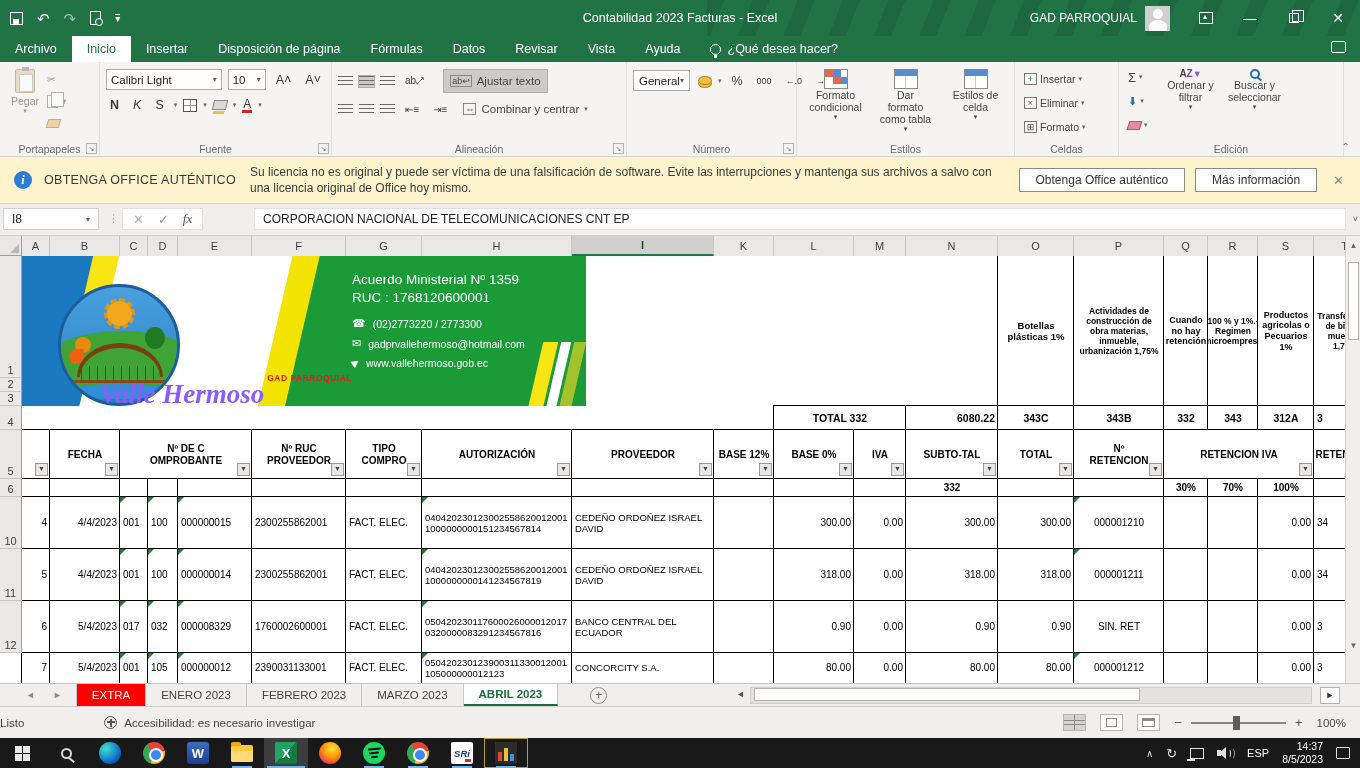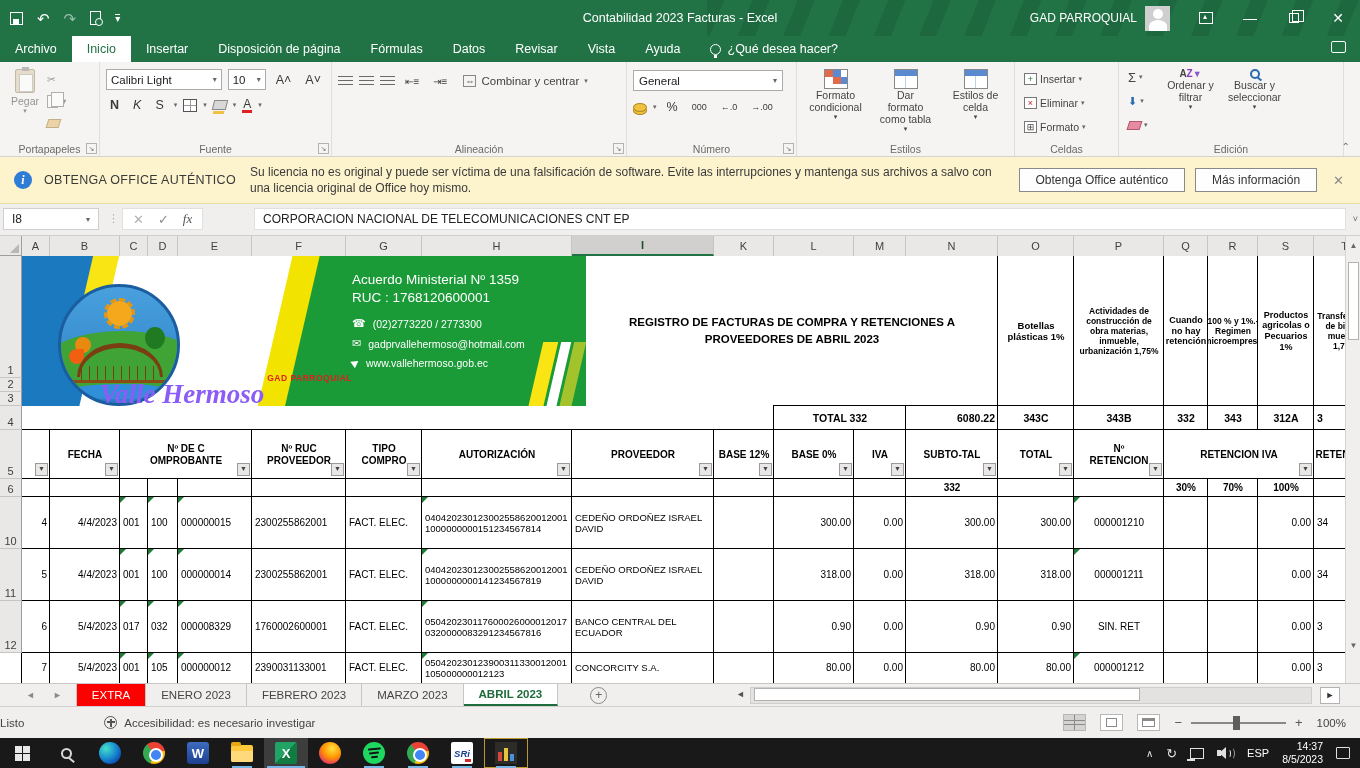--- a/index.html
+++ b/index.html
@@ -342,37 +342,47 @@
         </div>
       </div>
       <div class="grp-label">Fuente</div>
       <div class="dlg">↘</div>
     </div>
 
     <div class="grp" style="width:295px;">
       <div style="display:flex;flex-direction:column;gap:6px;padding-top:4px;">
         <div class="frow">
           <span class="al-ico al-l"></span>
+          <span class="al-ico al-l sel"></span>
+          <span class="al-ico al-l"></span>
+          <span class="fbtn" style="font-size:10px;">ab⤢</span>
+          <div class="btn-flat hl" style="margin-left:10px;">
+            <span style="font-size:9px;border:1px solid #888;padding:0 1px;">ab↩</span>
+            <span>Ajustar texto</span>
+          </div>
+        </div>
+        <div class="frow">
+          <span class="al-ico al-l"></span>
           <span class="al-ico al-l"></span>
           <span class="al-ico al-l"></span>
           <span class="fbtn" style="font-size:10px;">⇤≡</span>
           <span class="fbtn" style="font-size:10px;">⇥≡</span>
           <div class="btn-flat">
             <span style="font-size:9px;border:1px solid #888;padding:0 1px;">⇔</span>
             <span>Combinar y centrar</span>
               <span style="font-size:7px;color:#666;">▾</span>
           </div>
         </div>
       </div>
       <div class="grp-label">Alineación</div>
       <div class="dlg">↘</div>
     </div>
 
     <div class="grp" style="width:170px;">
-      <div style="display:flex;flex-direction:column;gap:8px;padding-top:4px;width:100%;">
+      <div style="display:flex;flex-direction:row;gap:8px;padding-top:4px;width:100%;">
         <div class="numbox">
             <span>General</span>
             <span class="dd">▾</span>
           </div>
         <div class="frow">
           <span class="coin"></span>
           <span style="font-size:7px;color:#666;">▾</span>
           <span class="fbtn">%</span>
           <span class="fbtn" style="font-size:9px;">000</span>
           <span class="fbtn" style="font-size:9px;">←.0</span>
@@ -519,21 +529,20 @@
             <span class="bn-ic">✉</span>
             <span>gadprvallehermoso@hotmail.com</span>
           </div>
         <div class="bn-line">
             <span class="cursor-ico"></span>
             <span>www.vallehermoso.gob.ec</span>
           </div>
       </div>
     </div>
 
-    <div class="titlecell" id="titl" style="left: 586px; top: 20px; width: 412px; height: 150px;">REGISTRO DE FACTURAS DE COMPRA Y RETENCIONES A PROVEEDORES DE ABRIL 2023</div>
     <div id="cells">
         <div class="cell cat" style="left: 998px; top: 20px; width: 76px; height: 150px; font-size: 9.5px;">Botellas plásticas 1%</div>
         <div class="cell cat" style="left: 1074px; top: 20px; width: 90px; height: 150px; font-size: 8.5px;">Actividades de construcción de obra materias, inmueble, urbanización 1,75%</div>
         <div class="cell cat" style="left: 1164px; top: 20px; width: 44px; height: 150px; font-size: 9px;">Cuando no hay retención</div>
         <div class="cell cat" style="left: 1208px; top: 20px; width: 50px; height: 150px; font-size: 8.5px;">100 % y 1%.- Regimen microempresa</div>
         <div class="cell cat" style="left: 1258px; top: 20px; width: 56px; height: 150px; font-size: 9px;">Productos agricolas o Pecuarios 1%</div>
         <div class="cell cat" style="left: 1314px; top: 20px; width: 62px; height: 150px; font-size: 8.5px;">Transferencia de bienes muebles 1,75%</div>
         <div class="cell r4 alc" style="left: 774px; top: 170px; width: 132px; height: 24px;">TOTAL 332</div>
         <div class="cell r4 alr" style="left: 906px; top: 170px; width: 92px; height: 24px;">6080.22</div>
         <div class="cell r4 alc" style="left: 998px; top: 170px; width: 76px; height: 24px;">343C</div>

